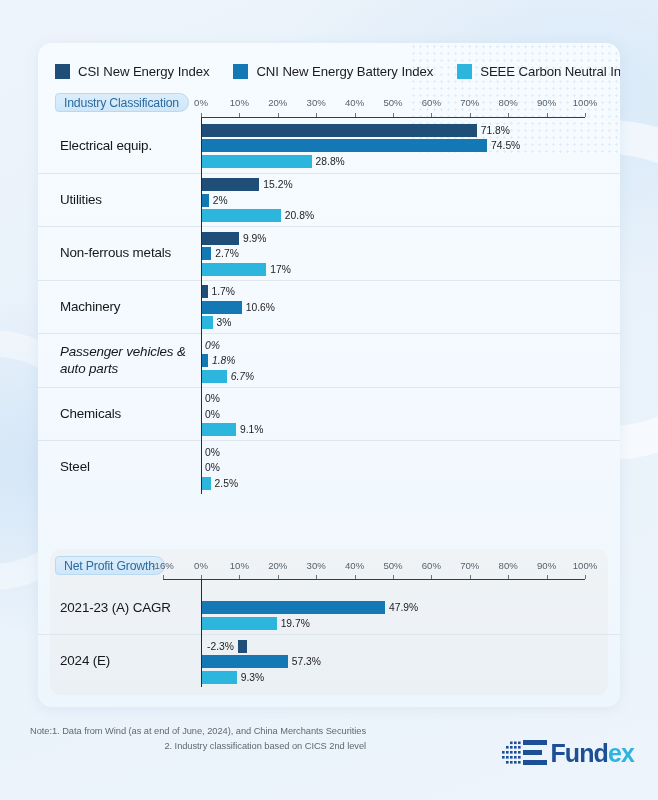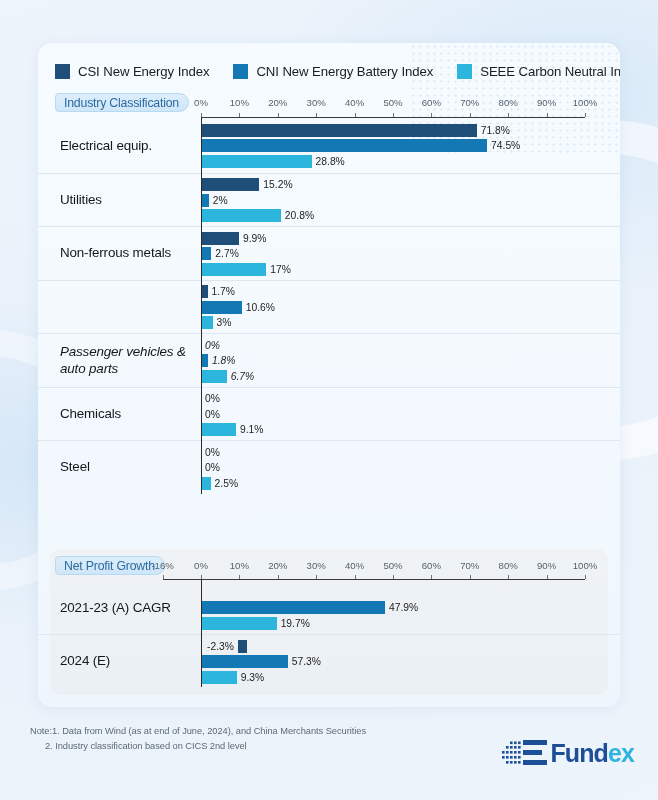--- a/index.html
+++ b/index.html
@@ -199,21 +199,21 @@
   
   .notes {
     position: absolute;
     left: 30px;
     top: 724px;
     font-size: 9.3px;
     color: #5e6a74;
     line-height: 1.65;
     letter-spacing: -0.05px;
   }
-  .note-indent { padding-left: 15px; }
+  .note-indent { padding-left: 15px; text-align: right; }
 
   .logo {
     position: absolute;
     right: 24px;
     top: 738px;
     display: flex;
     align-items: center;
     height: 30px;
   }
   .logo-mark { margin-right: 3px; display: block; }
@@ -325,20 +325,21 @@
               <div class="bar" style="width: 10.368px; background: rgb(20, 120, 180);"></div>
               <span class="bar-value">2.7%</span>
             </div>
             <div class="bar-wrap" style="top: 35.75px; left: 163px;">
               <div class="bar" style="width: 65.28px; background: rgb(44, 181, 221);"></div>
               <span class="bar-value">17%</span>
             </div>
           </div>
         </div>
         <div class="cat-row" style="height: 53.5px;">
+          <div class="cat-label">Machinery</div>
           <div class="bars">
             <div class="bar-wrap" style="top: 4.75px; left: 163px;">
               <div class="bar" style="width: 6.528px; background: rgb(31, 78, 121);"></div>
               <span class="bar-value">1.7%</span>
             </div>
             <div class="bar-wrap" style="top: 20.25px; left: 163px;">
               <div class="bar" style="width: 40.704px; background: rgb(20, 120, 180);"></div>
               <span class="bar-value">10.6%</span>
             </div>
             <div class="bar-wrap" style="top: 35.75px; left: 163px;">

